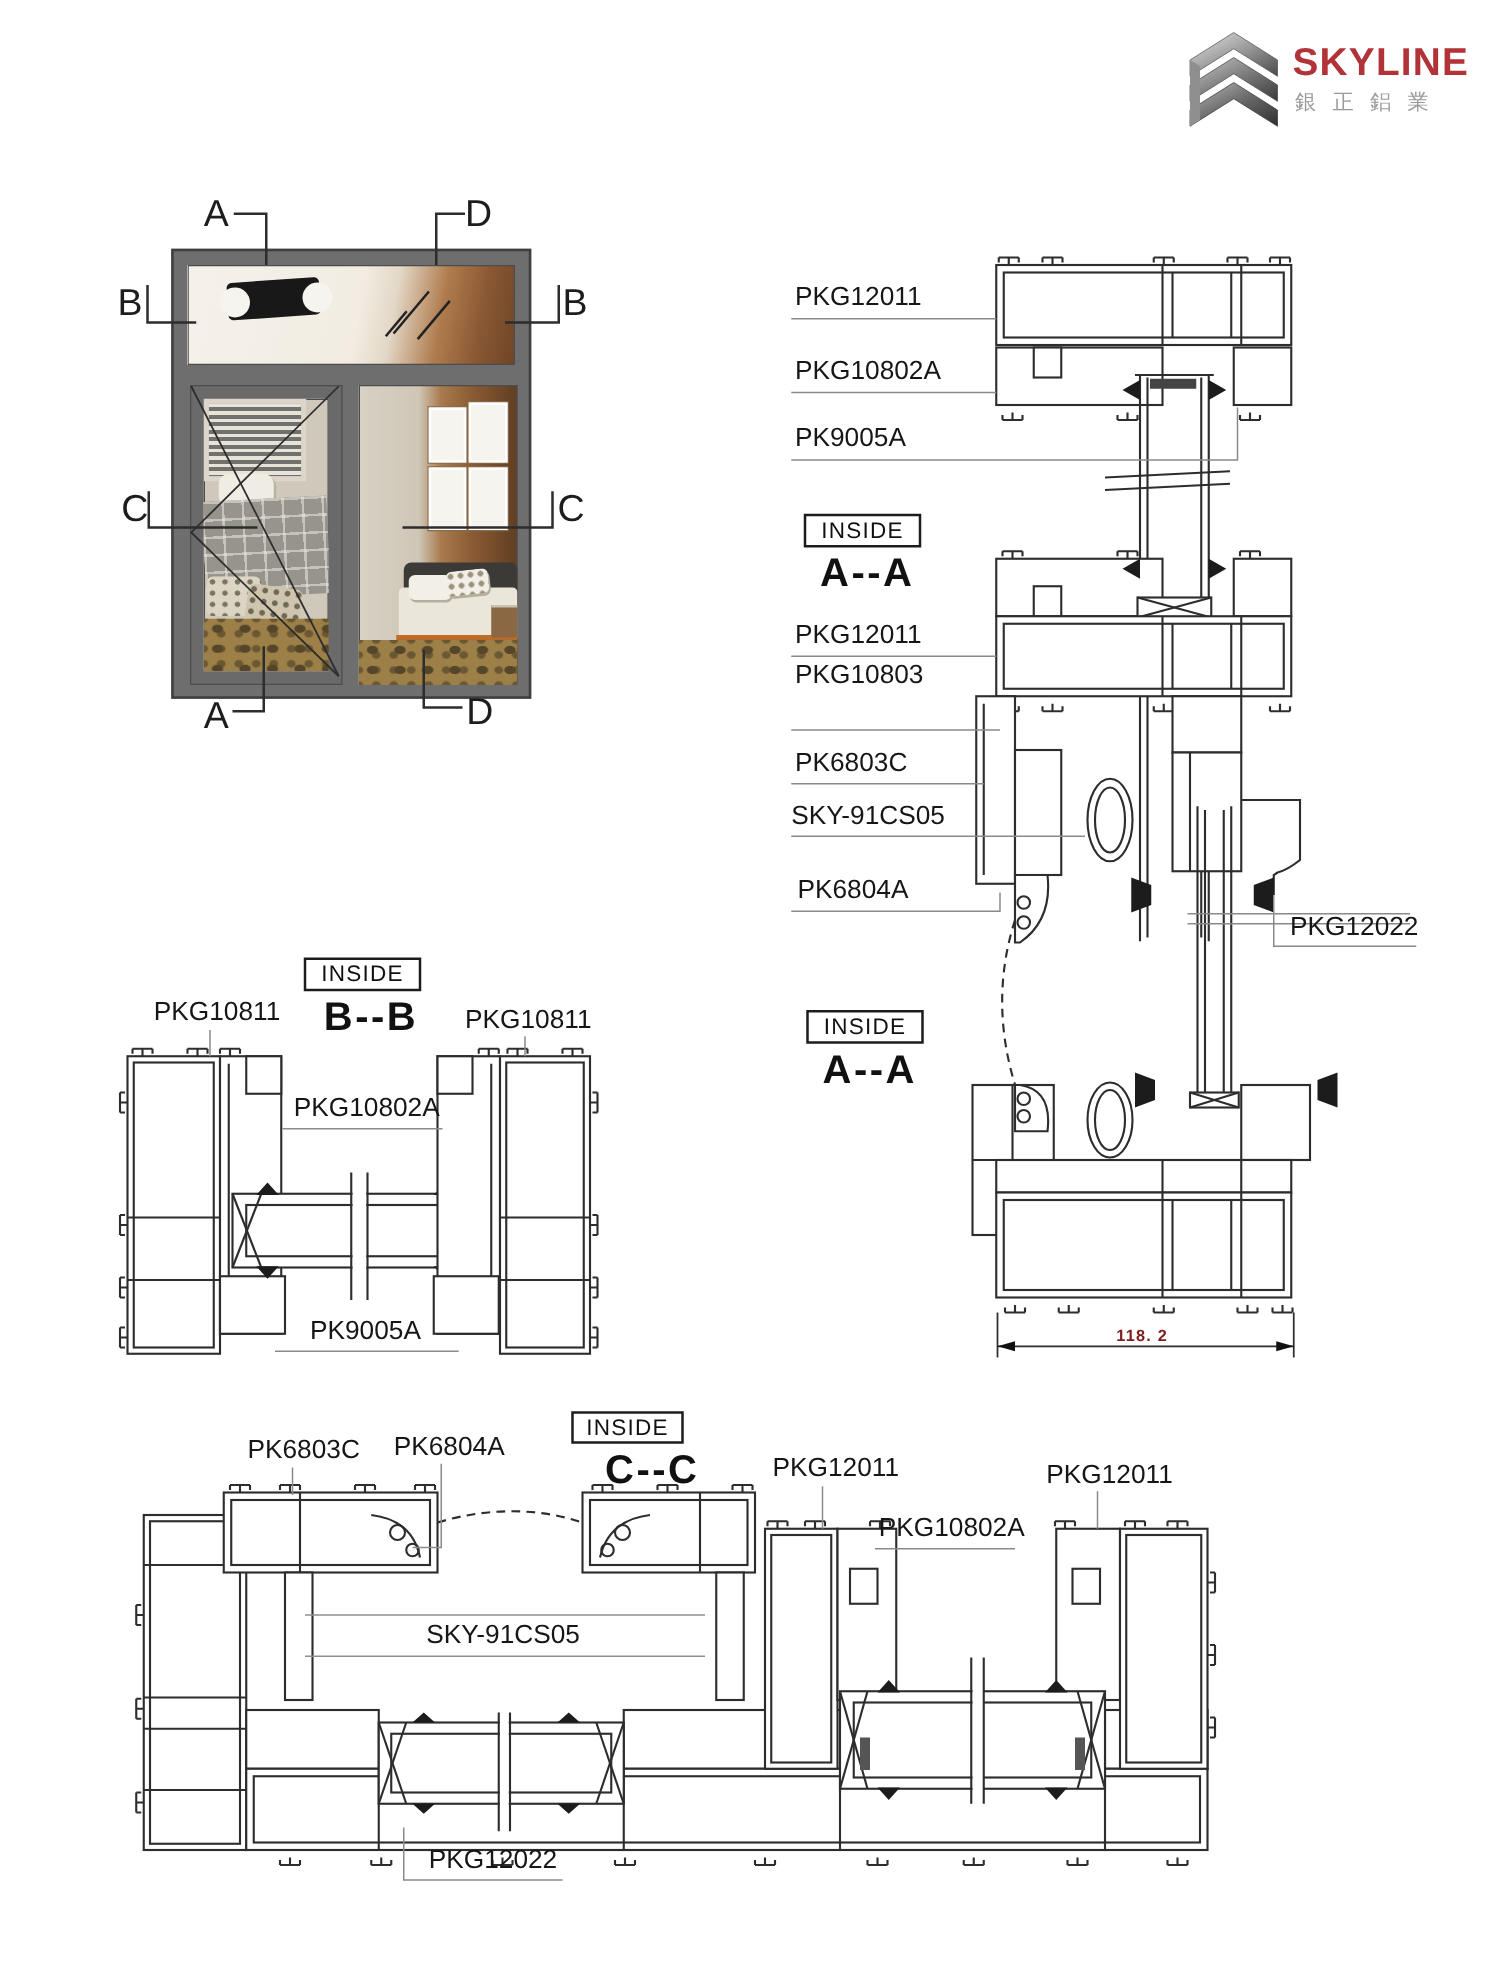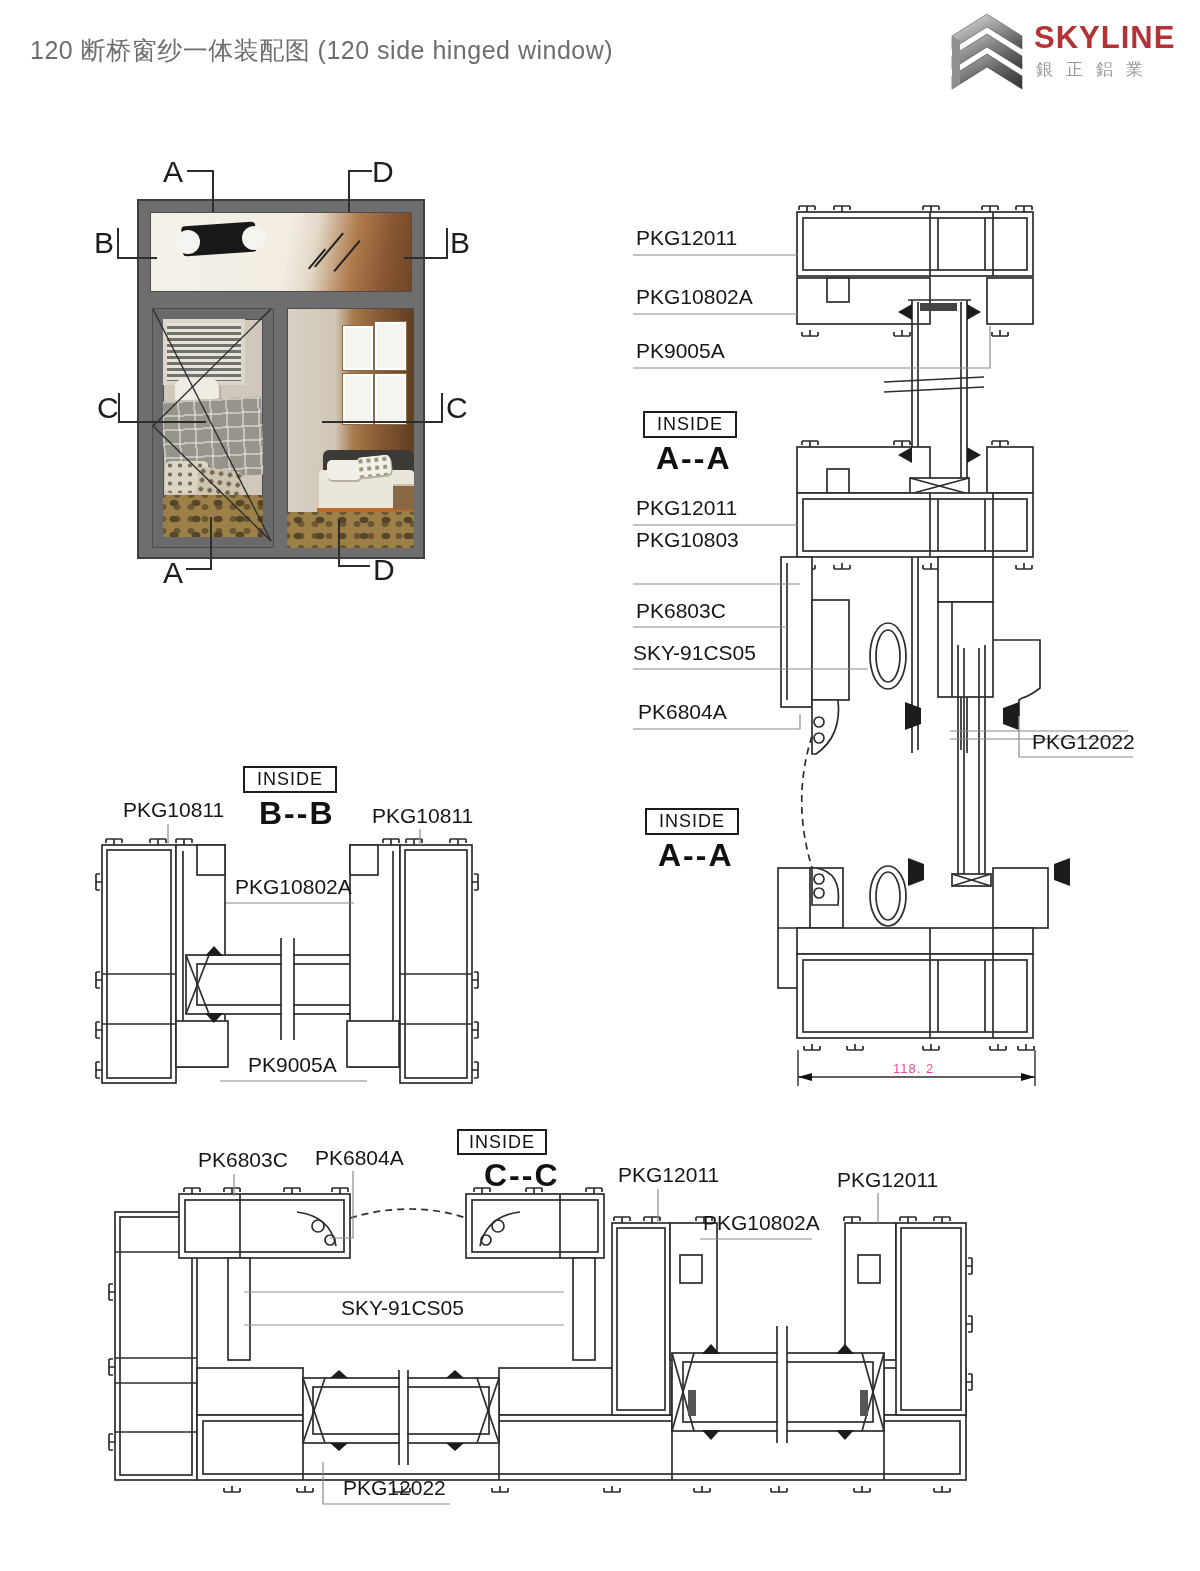--- a/index.html
+++ b/index.html
@@ -1,21 +1,21 @@
 <!DOCTYPE html>
 <html><head>
 <meta charset="utf-8">
 <style>
   html,body{margin:0;padding:0;background:#ffffff;}
   .canvas{position:relative;width:1200px;height:1571px;background:#fff;overflow:hidden;
           font-family:"Liberation Sans", sans-serif;}
   .abs{position:absolute;}
   
   .title{left:30px;top:34px;font-size:25px;color:#6e6e6e;letter-spacing:0.5px;white-space:nowrap;}
-  .logo{left:946px;top:8px;width:230px;height:84px;}
+  .logo{left:946px;top:20px;width:230px;height:84px;}
   .logo-mark{position:absolute;left:0;top:2px;}
   .brand{position:absolute;left:88px;top:12px;font-size:31px;font-weight:bold;color:#b23337;letter-spacing:1px;}
   .brand-cn{position:absolute;left:90px;top:50px;font-size:17px;color:#9a9a9a;letter-spacing:13px;white-space:nowrap;}
   
   .photo{left:137px;top:199px;width:288px;height:360px;background:#6e6e6e;border:2px solid #3f3f3f;box-sizing:border-box;}
   .pane{position:absolute;overflow:hidden;box-shadow:inset 0 0 0 1px #4c4c4c;}
   .pane-top{left:11px;top:11px;width:262px;height:80px;
      background:linear-gradient(100deg,#f5f1ea 0%,#f2ece2 52%,#e3d8c7 62%,#b07c4e 76%,#8a5833 88%,#6f4526 100%);}
   .lamp-bar{position:absolute;left:32px;top:12px;width:74px;height:30px;background:#181818;
      border-radius:4px;transform:rotate(-4deg);}
@@ -47,30 +47,29 @@
   .woodbase{position:absolute;left:30px;top:200px;width:97px;height:26px;
      background:linear-gradient(180deg,#c06f2c 0%,#a65a20 55%,#7c3f14 100%);}
   .nstand{position:absolute;left:106px;top:176px;width:21px;height:26px;background:#8a6844;box-shadow:inset 0 2px 0 #c9c2b2;}
   
   .inside-box{border:2.5px solid #1c1c1c;background:#fff;text-align:center;font-size:18px;color:#111;
      letter-spacing:1px;line-height:23px;box-sizing:border-box;}
   .sec-title{font-size:32px;color:#111;letter-spacing:2px;font-weight:bold;white-space:nowrap;}
   
   .lbl{font-size:21px;color:#161616;white-space:nowrap;}
   .marker{font-size:30px;color:#1d1d1d;white-space:nowrap;}
-  .dim{font-size:13px;font-weight:normal;color:#ec4899;letter-spacing:1px;}
+  .dim{font-size:13px;font-weight:bold;color:#7f1d1d;letter-spacing:1px;}
   svg{display:block;}
   .overlay{left:0;top:0;pointer-events:none;}
 </style>
 </head>
 <body>
 
 <div class="canvas">
 
-  <div class="abs title">120 断桥窗纱一体装配图 (120 side hinged window)</div>
   <div class="abs logo">
     <svg class="logo-mark" width="82" height="82" viewBox="0 0 82 82">
       <defs>
         <linearGradient id="g1" x1="0" y1="0" x2="1" y2="1">
           <stop offset="0" stop-color="#e8e8e8"></stop>
             <stop offset="0.5" stop-color="#9a9a9a"></stop>
             <stop offset="1" stop-color="#4a4a4a"></stop>
         </linearGradient>
         <linearGradient id="g2" x1="0" y1="0" x2="1" y2="1">
           <stop offset="0" stop-color="#cccccc"></stop>

